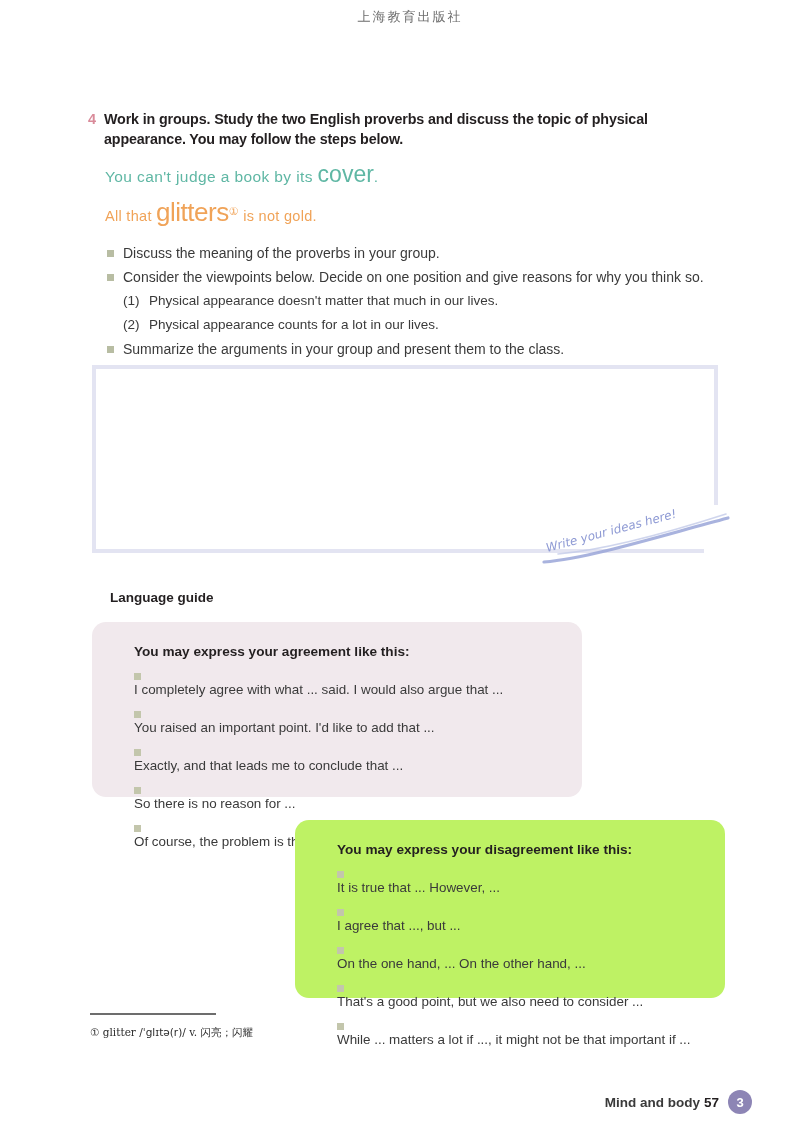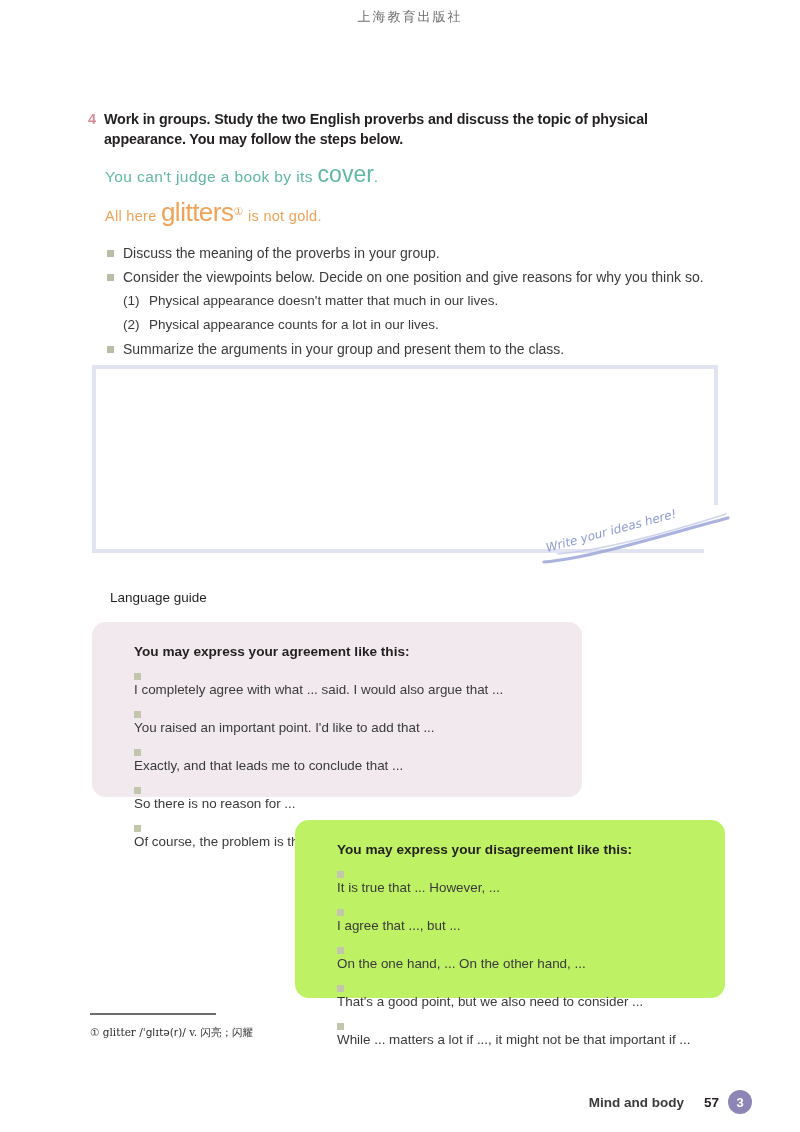--- a/index.html
+++ b/index.html
@@ -177,21 +177,21 @@
     white-space: nowrap;
     transform-origin: left bottom;
   }
 
   
   .lang-guide-title {
     position: absolute;
     left: 110px;
     top: 590px;
     font-size: 13.5px;
-    font-weight: normal;
+    font-weight: bold;
     color: #231f20;
   }
   .guide-box {
     position: absolute;
     border-radius: 14px;
     box-sizing: border-box;
   }
   .guide-agree {
     left: 92px;
     top: 622px;
@@ -267,21 +267,21 @@
     position: absolute;
     right: 48px;
     top: 1090px;
     display: flex;
     align-items: center;
   }
   .footer-unit {
     font-size: 13.5px;
     font-weight: bold;
     color: #3a3a3a;
-    margin-right: 20px;
+    margin-right: 4px;
   }
   .footer-page {
     font-size: 13.5px;
     font-weight: bold;
     color: #231f20;
     margin-right: 9px;
   }
   .footer-circle {
     width: 24px;
     height: 24px;
@@ -304,21 +304,21 @@
   <div class="task-head">
     <div class="task-num">4</div>
     <div class="task-text">Work in groups. Study the two English proverbs and discuss the topic of physical appearance. You may follow the steps below.</div>
   </div>
 
   <div class="proverbs">
     <div class="proverb proverb-1">
       <span>You can't judge a book by its </span><span class="big">cover</span><span>.</span>
     </div>
     <div class="proverb proverb-2">
-      <span>All here </span><span class="big">glitters</span><span class="sup">①</span><span> is not gold.</span>
+      <span>All that </span><span class="big">glitters</span><span class="sup">①</span><span> is not gold.</span>
     </div>
   </div>
 </div>
 
 <div class="steps">
   <div class="step-row">
     <div class="sq-bullet"></div>
     <div class="step-text">Discuss the meaning of the proverbs in your group.</div>
   </div>
   <div class="step-row">

